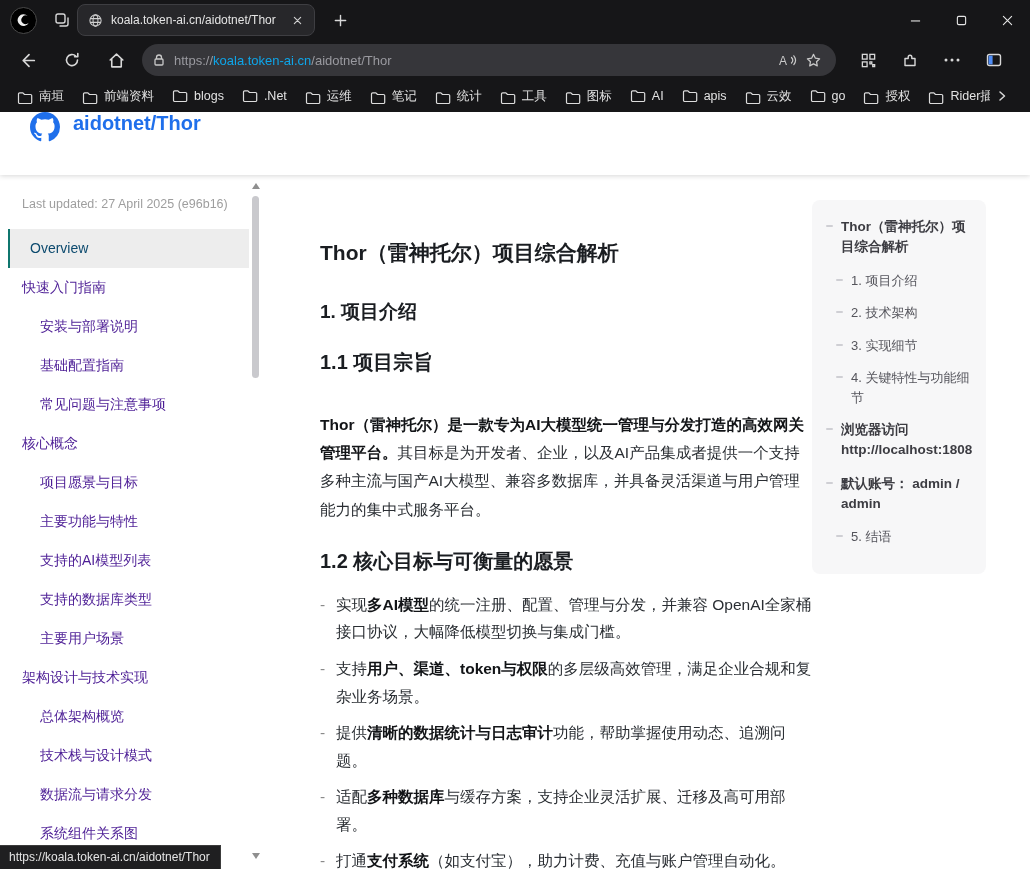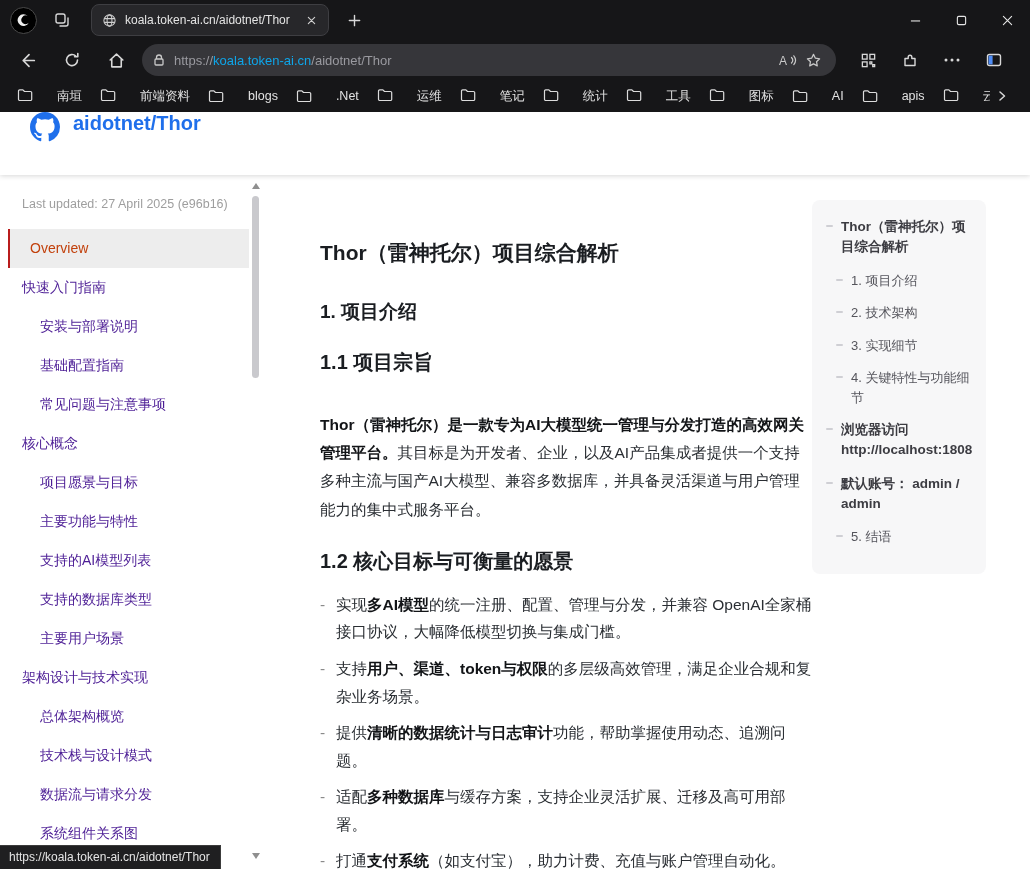--- a/index.html
+++ b/index.html
@@ -5,58 +5,58 @@
   *{margin:0;padding:0;box-sizing:border-box}
   html,body{width:1030px;height:869px;overflow:hidden;background:#1b1b1d;
     font-family:"Liberation Sans","DejaVu Sans",sans-serif}
   .window{position:relative;width:1030px;height:869px}
 
   
   .titlebar{position:absolute;top:0;left:0;right:0;height:40px;background:#161618;display:flex;align-items:center}
   .avatar{width:27px;height:27px;border-radius:50%;background:#000;border:1px solid #4a4a4a;
     margin-left:10px;display:flex;align-items:center;justify-content:center;flex:0 0 auto}
   .tb-iconbtn{width:30px;height:30px;margin-left:10px;display:flex;align-items:center;justify-content:center;border-radius:6px}
-  .tab{display:flex;align-items:center;gap:8px;height:32px;padding:0 8px 0 10px;margin-left:14px;width:238px;
+  .tab{display:flex;align-items:center;gap:8px;height:32px;padding:0 8px 0 10px;width:238px;
     background:#27272a;border:1px solid #3e3e42;border-radius:8px}
   .tab-title{color:#e4e4e4;font-size:12px;white-space:nowrap;overflow:hidden;flex:1}
   .tab-close{width:18px;height:18px;display:flex;align-items:center;justify-content:center;border-radius:4px}
   .win-controls{margin-left:auto;display:flex}
   .win-controls>div{width:46px;height:40px;display:flex;align-items:center;justify-content:center}
 
   
   .toolbar{position:absolute;top:40px;left:0;right:0;height:40px;background:#161618;display:flex;align-items:center}
   .nav-btn{width:32px;height:32px;margin-left:12px;display:flex;align-items:center;justify-content:center;border-radius:6px}
   .addressbar{height:32px;width:694px;margin-left:10px;background:#36363a;border-radius:16px;
     display:flex;align-items:center;padding:0 10px}
   .url{font-size:13px;color:#9a9aa0;margin-left:8px;flex:1;white-space:nowrap;overflow:hidden}
   .url .host{color:#0ea5e9}
   .bar-icon{width:26px;height:26px;display:flex;align-items:center;justify-content:center;border-radius:5px;flex:0 0 auto}
   .tb-right-icons{display:flex;align-items:center;margin-left:6px}
   .tb-right-icons .bar-icon{width:32px;height:32px;margin-left:10px}
 
   
   .bookmarks{position:absolute;top:80px;left:0;right:0;height:32px;background:#161618;display:flex;align-items:center;padding:0 8px}
   .bm-list{display:flex;align-items:center;flex:1;overflow:hidden}
-  .bm{display:flex;align-items:flex-start;gap:24px;padding:3px 9px;border-radius:4px;white-space:nowrap}
+  .bm{display:flex;align-items:flex-end;gap:6px;padding:3px 9px;border-radius:4px;white-space:nowrap}
   .bm-label{color:#e2e2e2;font-size:12.5px}
   .bm-chevron{width:24px;height:24px;display:flex;align-items:center;justify-content:center;margin-right:8px}
 
   
   .page{position:absolute;top:112px;left:0;right:0;bottom:0;background:#fff;overflow:hidden}
   .site-header{position:absolute;top:0;left:0;right:0;height:63px;background:#fff;z-index:6;
     box-shadow:0 1px 5px rgba(0,0,0,.16);display:flex;align-items:flex-start;padding-left:30px}
   .repo-title{color:#1f6feb;font-size:20px;font-weight:700;margin-left:13px}
   .page-body{position:absolute;top:63px;left:0;right:0;bottom:0;overflow:hidden;background:#fff}
 
   
   .sidebar{position:absolute;top:0;left:0;width:250px;bottom:0;padding-top:22px;overflow:hidden}
   .last-updated{color:#9e9e9e;font-size:12.5px;padding:0 10px 18px 22px}
   .nav-item{font-size:14px;color:#4c1d95;padding:10px 8px 10px 14px;margin-left:8px;cursor:pointer;line-height:19px;white-space:nowrap}
   .nav-item.indent{padding-left:32px}
-  .nav-item.active{background:#ededed;border-left:2px solid #b91c1c;padding-left:20px;color:#c2410c}
+  .nav-item.active{background:#ededed;border-left:2px solid #0f766e;padding-left:20px;color:#0c4a6e}
 
   
   .vscroll{position:absolute;left:249px;top:0;width:14px;bottom:0;background:#fff}
   .vscroll .arrow-up{position:absolute;left:3px;top:8px;width:0;height:0;
     border-left:4px solid transparent;border-right:4px solid transparent;border-bottom:6px solid #8f8f8f}
   .vscroll .arrow-down{position:absolute;left:3px;bottom:10px;width:0;height:0;
     border-left:4px solid transparent;border-right:4px solid transparent;border-top:6px solid #8f8f8f}
   .vscroll .thumb{position:absolute;left:3px;top:21px;width:7px;height:182px;background:#c9c9cd;border-radius:4px}
 
   

